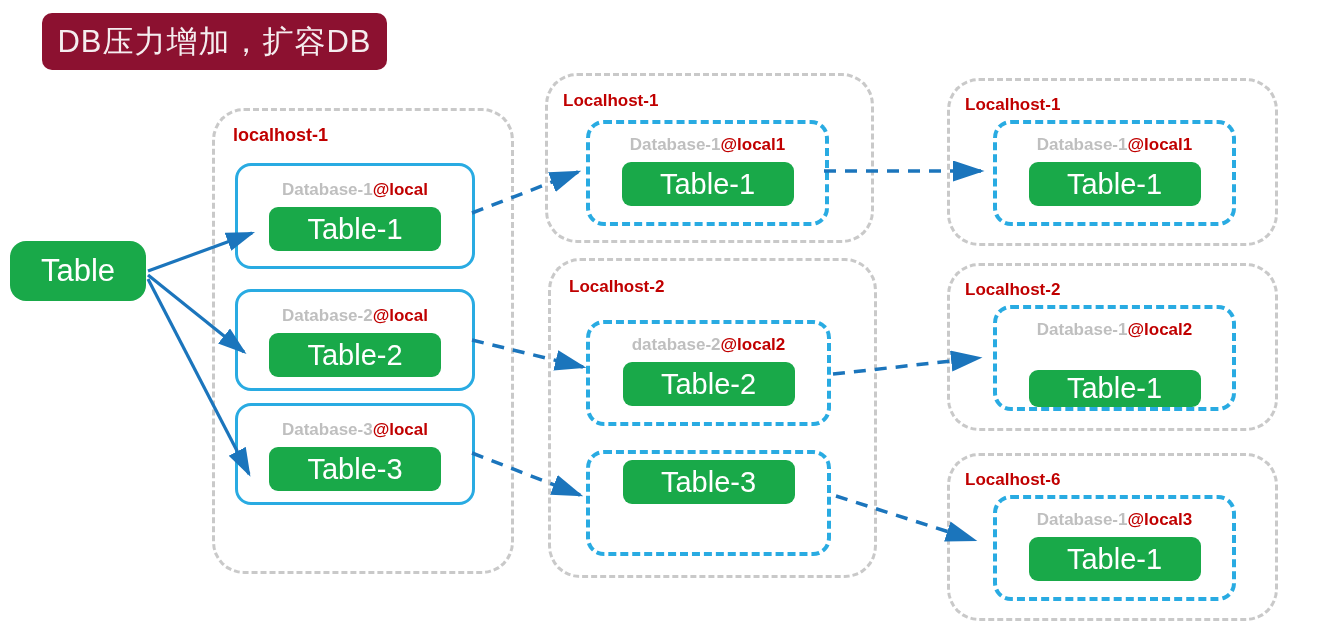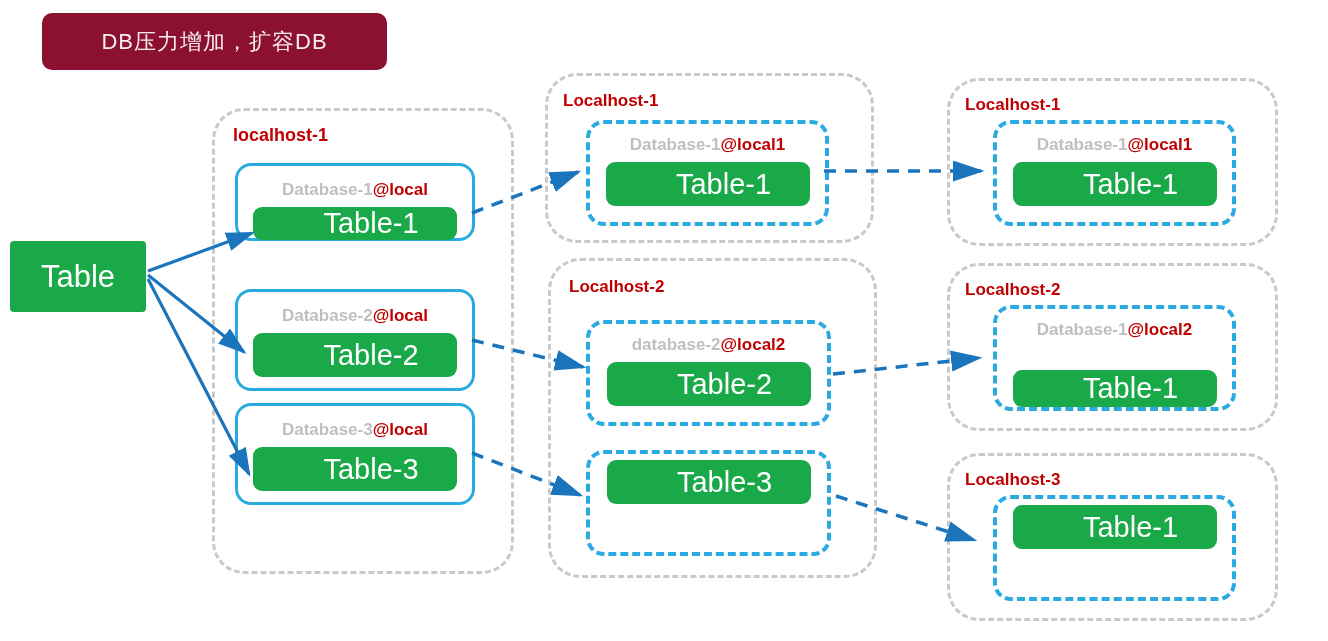--- a/index.html
+++ b/index.html
@@ -4,25 +4,25 @@
 <style>
   html,body{margin:0;padding:0;background:#fff;}
   .canvas{
     position:relative;width:1328px;height:641px;background:#fff;overflow:hidden;
     font-family:"Liberation Sans",sans-serif;
   }
   .banner{
     position:absolute;left:42px;top:13px;width:345px;height:57px;
     background:var(--banner-bg);color:var(--banner-text);border-radius:10px;
     display:flex;align-items:center;justify-content:center;
-    font-size:22px;letter-spacing:1px;
+    font-size:31px;letter-spacing:1px;
   }
   .source-node{
-    position:absolute;left:10px;top:241px;width:136px;height:71px;
-    background:var(--green);color:var(--white);border-radius:4px;
+    position:absolute;left:10px;top:241px;width:136px;height:60px;
+    background:var(--green);color:var(--white);border-radius:16px;
     display:flex;align-items:center;justify-content:center;font-size:31px;
   }
   .host{
     position:absolute;border:3px dashed var(--gray-dash);border-radius:32px;background:transparent;
   }
   .host-label{
     position:absolute;font-weight:bold;font-size:17px;color:var(--red-text);white-space:nowrap;
   }
   .db{
     position:absolute;background:var(--white);
@@ -30,37 +30,37 @@
   }
   .db.solid{border:3px solid var(--blue-border);border-radius:16px;}
   .db.dashed{border:4px dashed var(--blue-border);border-radius:18px;}
   .db-header{margin-top:10px;font-weight:bold;font-size:17px;white-space:nowrap;line-height:22px;}
   .db.solid .db-header{margin-top:13px;}
   .db-name{color:var(--gray-text);}
   .db-at{color:var(--red-text);}
   .chip{
     margin-top:6px;width:172px;height:44px;background:var(--green);
     border-radius:9px;color:var(--white);
-    display:flex;align-items:center;justify-content:center;font-size:29px;padding-left:32px;
+    display:flex;align-items:center;justify-content:center;font-size:29px;
   }
   .arrows{position:absolute;left:0;top:0;z-index:5;pointer-events:none;}
 </style>
 </head>
 <body>
 
 <div class="canvas">
 
   <div class="banner">DB压力增加，扩容DB</div>
 
   <div class="source-node">Table</div>
 
   <div class="host" style="left:212px;top:108px;width:296px;height:460px;">
     <div class="host-label" style="left:18px;top:14px;font-size:18px;">localhost-1</div>
 
-    <div class="db solid" style="left:20px;top:52px;width:240px;height:78px;">
+    <div class="db solid" style="left:20px;top:52px;width:240px;height:106px;">
       <div class="db-header"><span class="db-name">Database-1</span><span class="db-at">@local</span></div>
       <div class="chip">Table-1</div>
     </div>
 
     <div class="db solid" style="left:20px;top:178px;width:240px;height:102px;">
       <div class="db-header"><span class="db-name">Database-2</span><span class="db-at">@local</span></div>
       <div class="chip">Table-2</div>
     </div>
 
     <div class="db solid" style="left:20px;top:292px;width:240px;height:102px;">
@@ -98,22 +98,23 @@
 
   <div class="host" style="left:947px;top:263px;width:325px;height:162px;">
     <div class="host-label" style="left:15px;top:14px;">Localhost-2</div>
     <div class="db dashed" style="left:43px;top:39px;width:243px;height:106px;gap:23px;">
       <div class="db-header"><span class="db-name">Database-1</span><span class="db-at">@local2</span></div>
       <div class="chip">Table-1</div>
     </div>
   </div>
 
   <div class="host" style="left:947px;top:453px;width:325px;height:162px;">
-    <div class="host-label" style="left:15px;top:14px;">Localhost-3</div>
+    <div class="host-label" style="left:15px;top:14px;">Localhost-6</div>
     <div class="db dashed" style="left:43px;top:39px;width:243px;height:106px;">
+      <div class="db-header"><span class="db-name">Database-1</span><span class="db-at">@local3</span></div>
       <div class="chip">Table-1</div>
     </div>
   </div>
 
   <svg class="arrows" width="1328" height="641" viewBox="0 0 1328 641">
     <defs>
       <marker id="ah" markerWidth="12" markerHeight="9" refX="8" refY="3" orient="auto" markerUnits="strokeWidth">
         <path d="M0,0 L9,3 L0,6 Z" fill="#1B75BC"></path>
       </marker>
     </defs>

